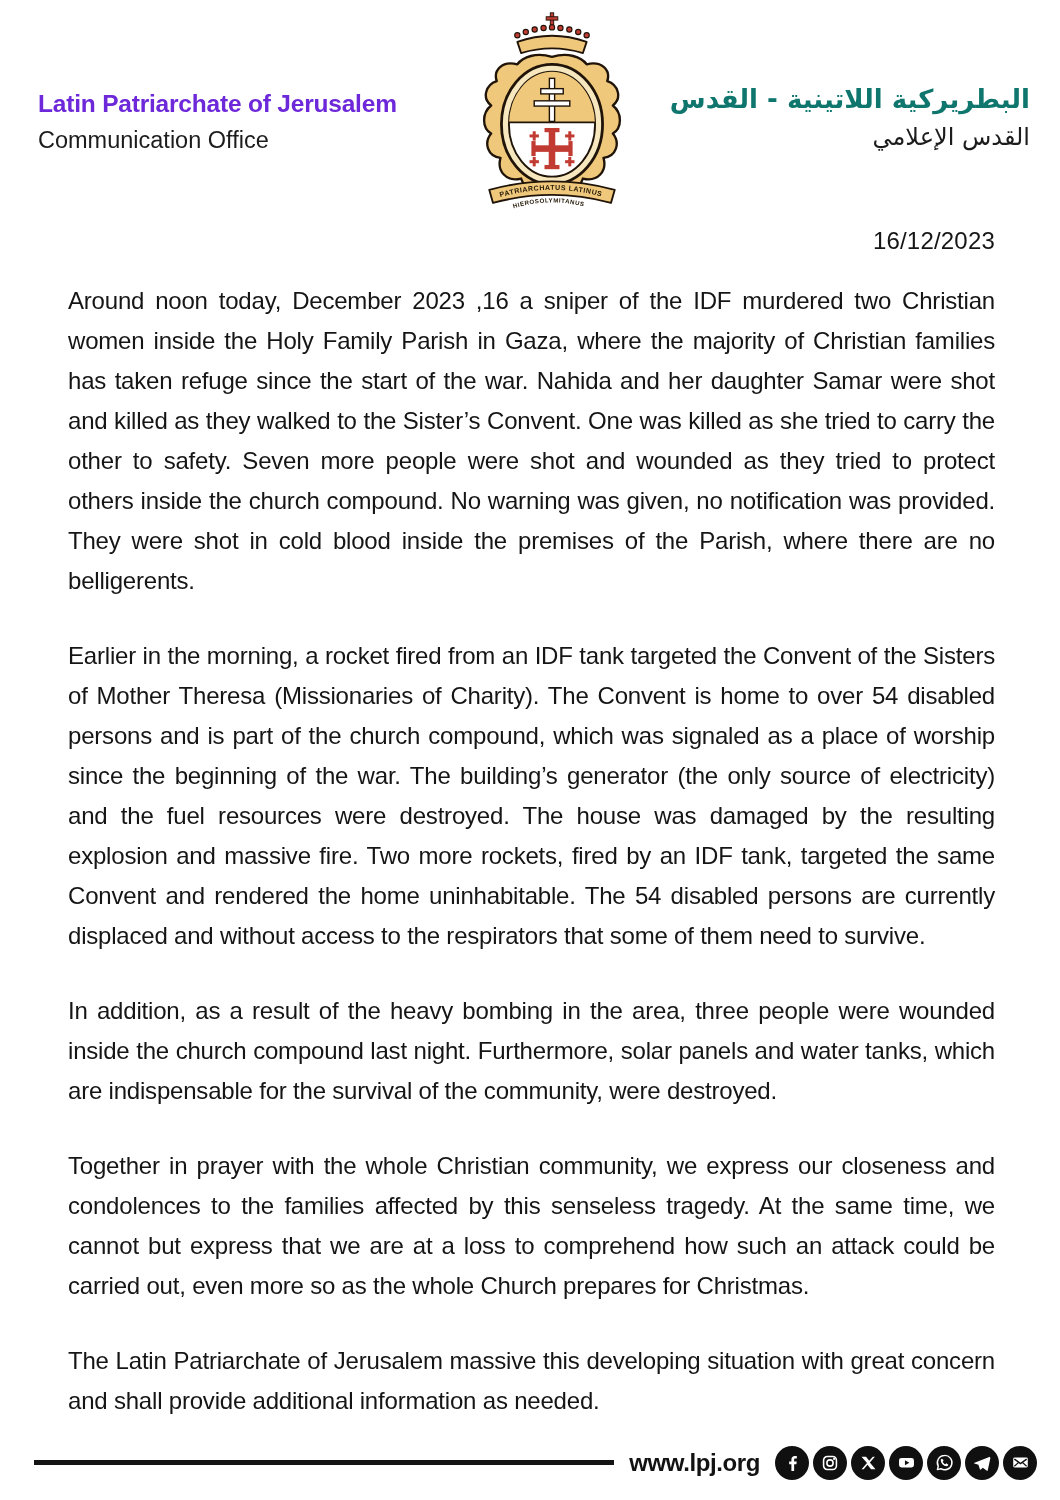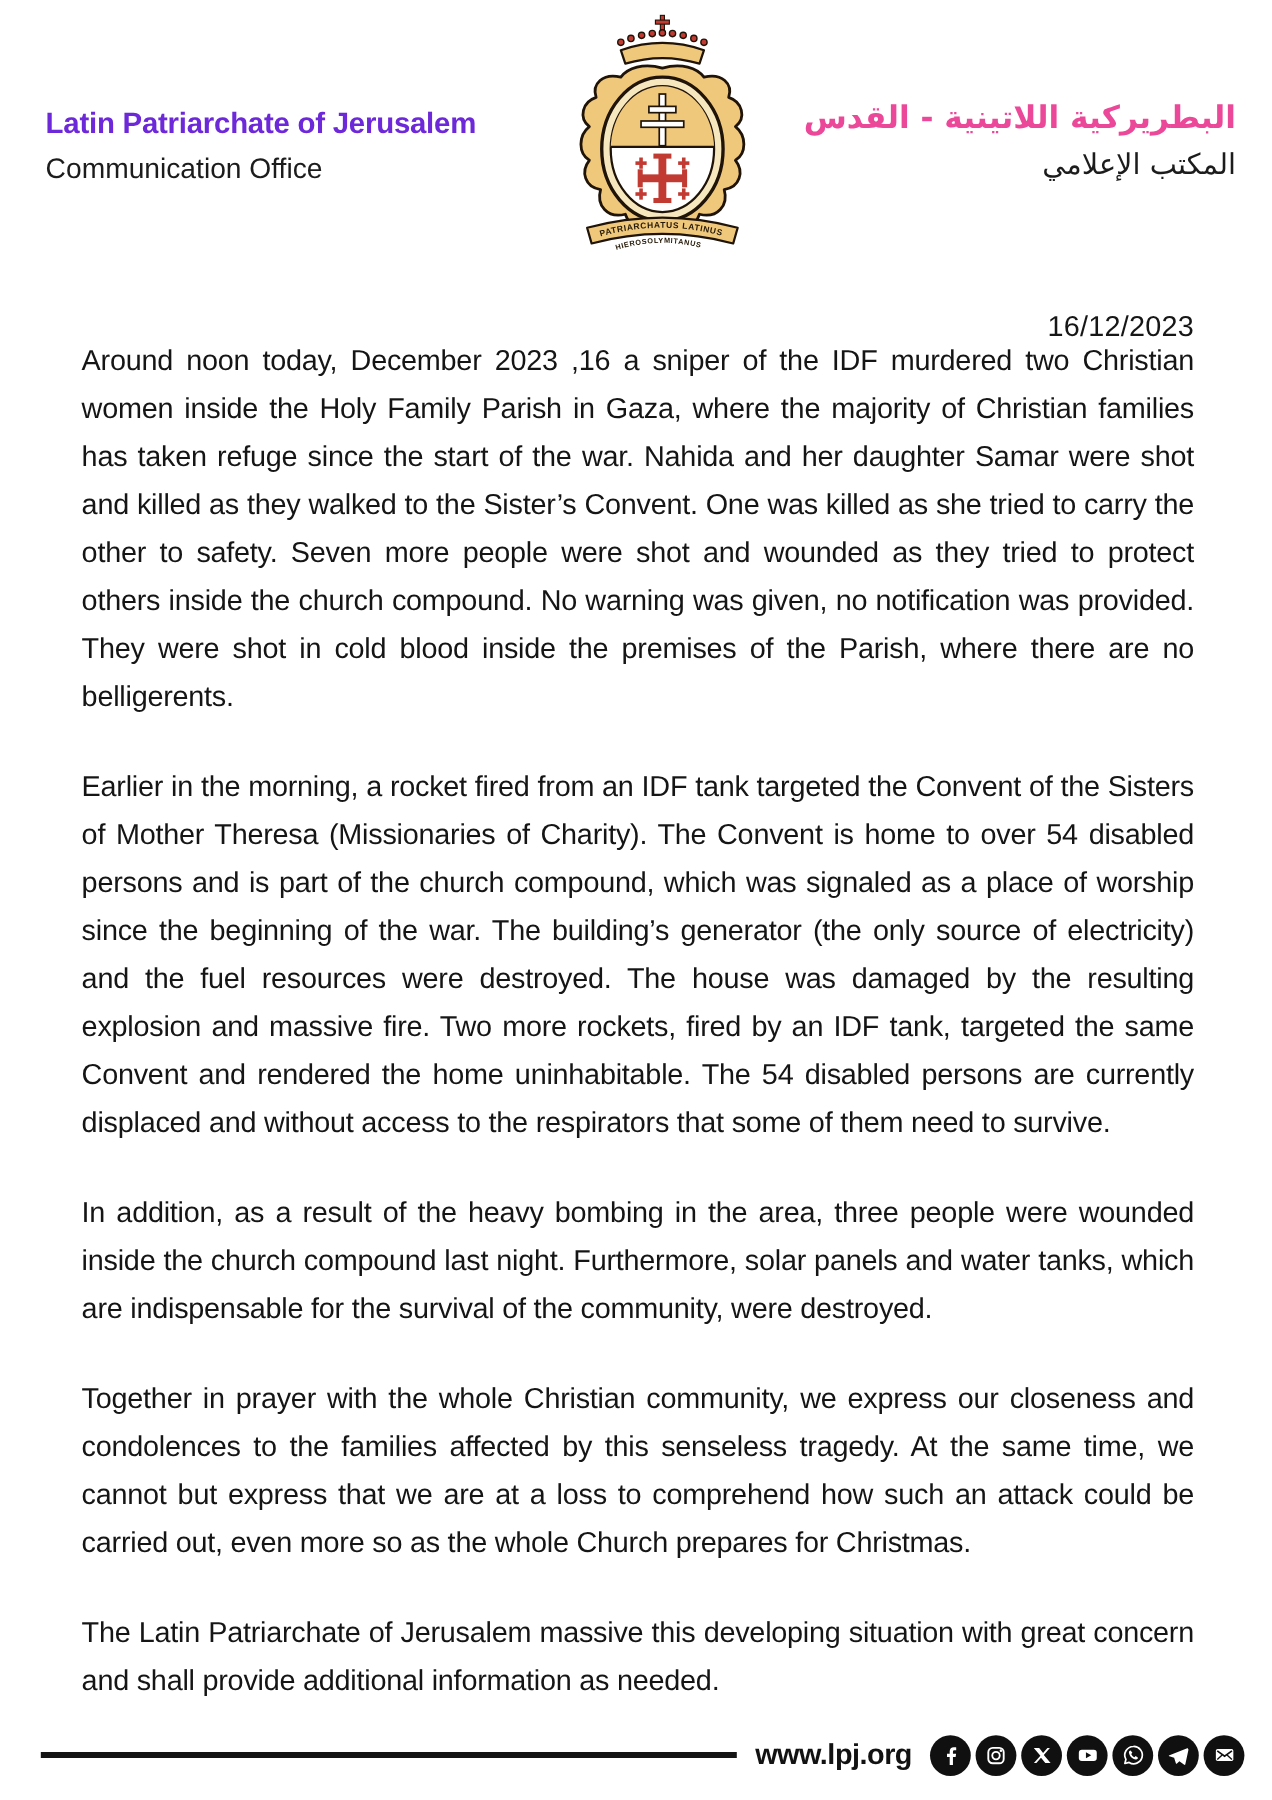--- a/index.html
+++ b/index.html
@@ -13,24 +13,24 @@
   }
   
   .org-block{position:absolute;left:38px;top:90px;}
   .org-name{font-size:24.5px;font-weight:700;letter-spacing:-0.2px;color:#6d28d9;}
   .org-office{font-size:23.5px;font-weight:400;margin-top:9px;color:#1c1c1c;}
   .crest{position:absolute;left:463px;top:10px;width:178px;height:206px;}
   .arabic-block{
     position:absolute;right:30px;top:84px;text-align:right;direction:rtl;
     font-family:"DejaVu Sans",sans-serif;
   }
-  .ar-name{font-size:26px;font-weight:700;color:#ec4899;}
+  .ar-name{font-size:26px;font-weight:700;color:#0f766e;}
   .ar-office{font-size:24px;font-weight:400;margin-top:9px;color:#1c1c1c;}
   
-  .date{position:absolute;right:65px;top:227px;font-size:24px;letter-spacing:0.2px;color:#161616;margin-top:32px;}
+  .date{position:absolute;right:65px;top:227px;font-size:24px;letter-spacing:0.2px;color:#161616;}
   
   .body{
     position:absolute;left:68px;top:281px;width:927px;
     font-size:24px;line-height:40px;letter-spacing:-0.2px;
     text-align:justify;color:#151515;
   }
   .body p{margin:0 0 35px 0;}
   .body p:last-child{margin-bottom:0;}
   
   .footer{
@@ -130,21 +130,21 @@
         </text>
         <text font-size="6.5" letter-spacing="0.6" fill="#241806" font-family="Liberation Sans, sans-serif" font-weight="700">
           <textPath href="#bt2" startOffset="4">HIEROSOLYMITANUS</textPath>
         </text>
       </g>
     </svg>
   </div>
 
   <div class="arabic-block">
     <div class="ar-name">البطريركية اللاتينية - القدس</div>
-    <div class="ar-office">المكتب الإعلامي</div>
+    <div class="ar-office">القدس الإعلامي</div>
   </div>
 
   <div class="date">16/12/2023</div>
 
   <main class="body">
     <p>Around noon today, December 2023 ,16 a sniper of the IDF murdered two Christian women inside the Holy Family Parish in Gaza, where the majority of Christian families has taken refuge since the start of the war. Nahida and her daughter Samar were shot and killed as they walked to the Sister’s Convent. One was killed as she tried to carry the other to safety. Seven more people were shot and wounded as they tried to protect others inside the church compound. No warning was given, no notification was provided. They were shot in cold blood inside the premises of the Parish, where there are no belligerents.</p>
     <p>Earlier in the morning, a rocket fired from an IDF tank targeted the Convent of the Sisters of Mother Theresa (Missionaries of Charity). The Convent is home to over 54 disabled persons and is part of the church compound, which was signaled as a place of worship since the beginning of the war. The building’s generator (the only source of electricity) and the fuel resources were destroyed. The house was damaged by the resulting explosion and massive fire. Two more rockets, fired by an IDF tank, targeted the same Convent and rendered the home uninhabitable. The 54 disabled persons are currently displaced and without access to the respirators that some of them need to survive.</p>
     <p>In addition, as a result of the heavy bombing in the area, three people were wounded inside the church compound last night. Furthermore, solar panels and water tanks, which are indispensable for the survival of the community, were destroyed.</p>
     <p>Together in prayer with the whole Christian community, we express our closeness and condolences to the families affected by this senseless tragedy. At the same time, we cannot but express that we are at a loss to comprehend how such an attack could be carried out, even more so as the whole Church prepares for Christmas.</p>
     <p>The Latin Patriarchate of Jerusalem massive this developing situation with great concern and shall provide additional information as needed.</p>

